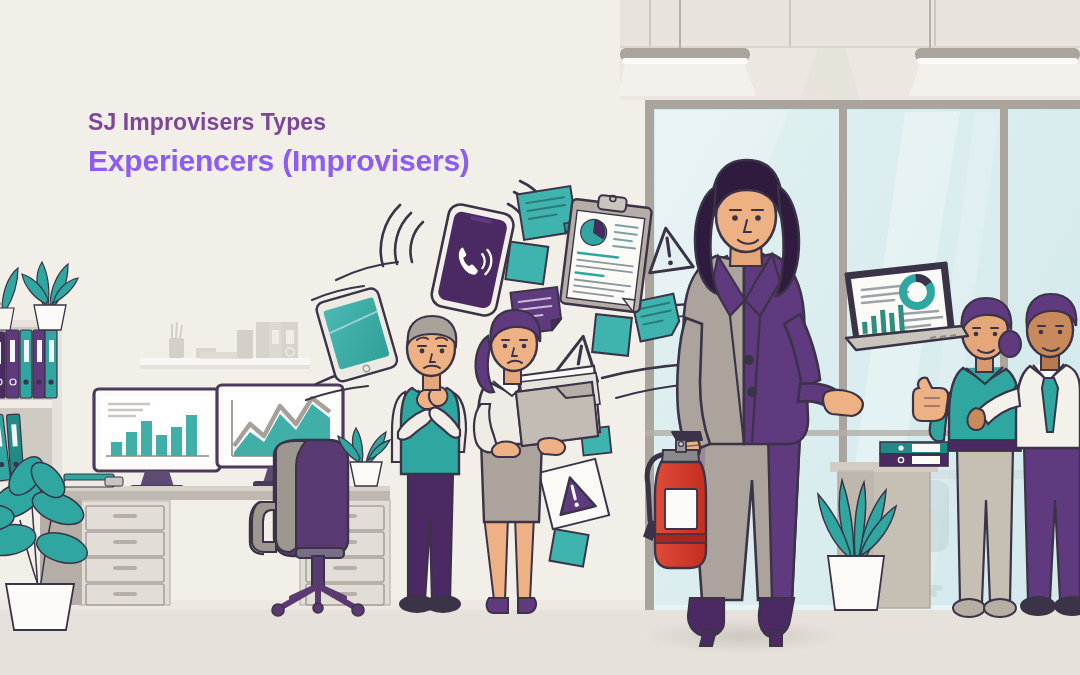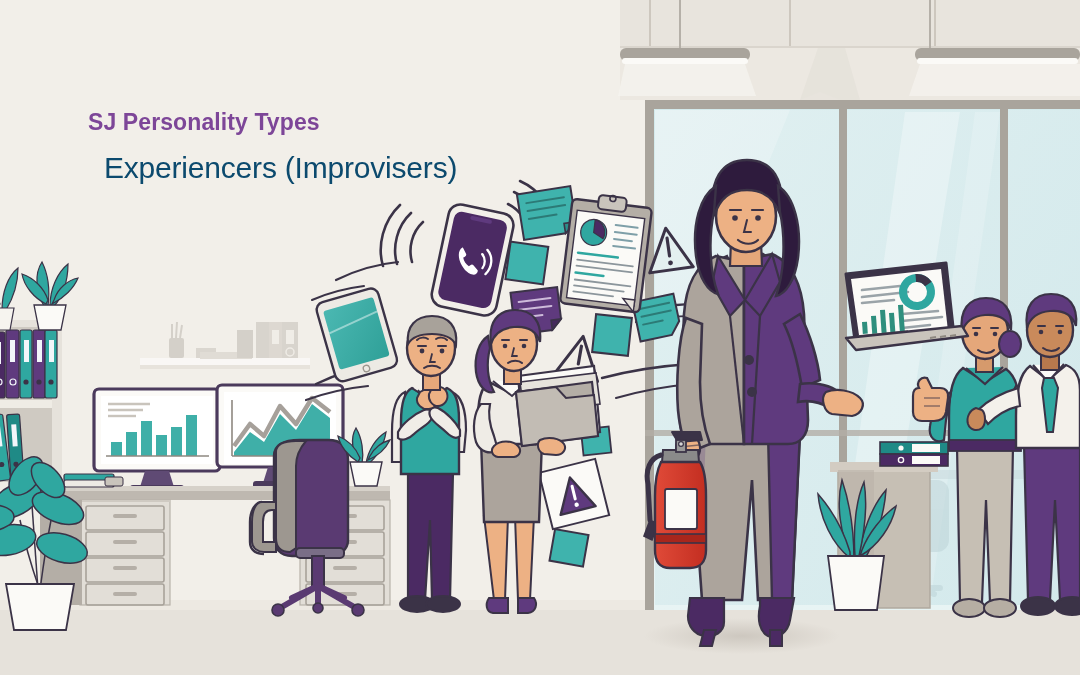--- a/index.html
+++ b/index.html
@@ -1,21 +1,21 @@
 <!DOCTYPE html>
 <html><head>
 <meta charset="utf-8">
 <style>
   html,body{margin:0;padding:0;background:#ffffff;}
   body{font-family:"Liberation Sans",sans-serif;}
   #stage{position:relative;width:1080px;height:675px;overflow:hidden;background:#F2EFE9;}
   #scene{position:absolute;inset:0;width:1080px;height:675px;}
   #headings{position:absolute;left:88px;top:110px;width:560px;pointer-events:none;}
   #eyebrow{font-size:23px;font-weight:700;letter-spacing:.1px;color:#7D4698;margin:0 0 9px 0;line-height:1.1;}
-  #title{font-size:30px;font-weight:400;letter-spacing:-.2px;color:#0c4a6e;margin:16px;line-height:1.1;}
+  #title{font-size:30px;font-weight:700;letter-spacing:-.2px;color:#8b5cf6;margin:0;line-height:1.1;}
 </style>
 </head>
 <body>
 
 <div id="stage">
 
   <svg id="scene" viewBox="0 0 1080 675" xmlns="http://www.w3.org/2000/svg">
     <defs>
       <linearGradient id="glassGrad" x1="0" y1="0" x2="0" y2="1">
         <stop offset="0" stop-color="#D3EAEC"></stop>
@@ -686,17 +686,17 @@
       </g>
       <circle cx="735" cy="218" r="2.8" fill="#3B3347"></circle>
       <circle cx="758" cy="218" r="2.8" fill="#3B3347"></circle>
       <path d="M747 220 L744 232 L751 232" fill="none" stroke="#3B3347" stroke-width="2" stroke-linecap="round"></path>
       <path d="M738 240 C744 245 753 245 758 240" fill="none" stroke="#3B3347" stroke-width="2.2" stroke-linecap="round"></path>
     </g>
 
   </svg>
 
   <div id="headings">
-    <p id="eyebrow">SJ Personality Types</p>
+    <p id="eyebrow">SJ Improvisers Types</p>
     <h1 id="title">Experiencers (Improvisers)</h1>
   </div>
 
 </div>
 
 </body></html>

